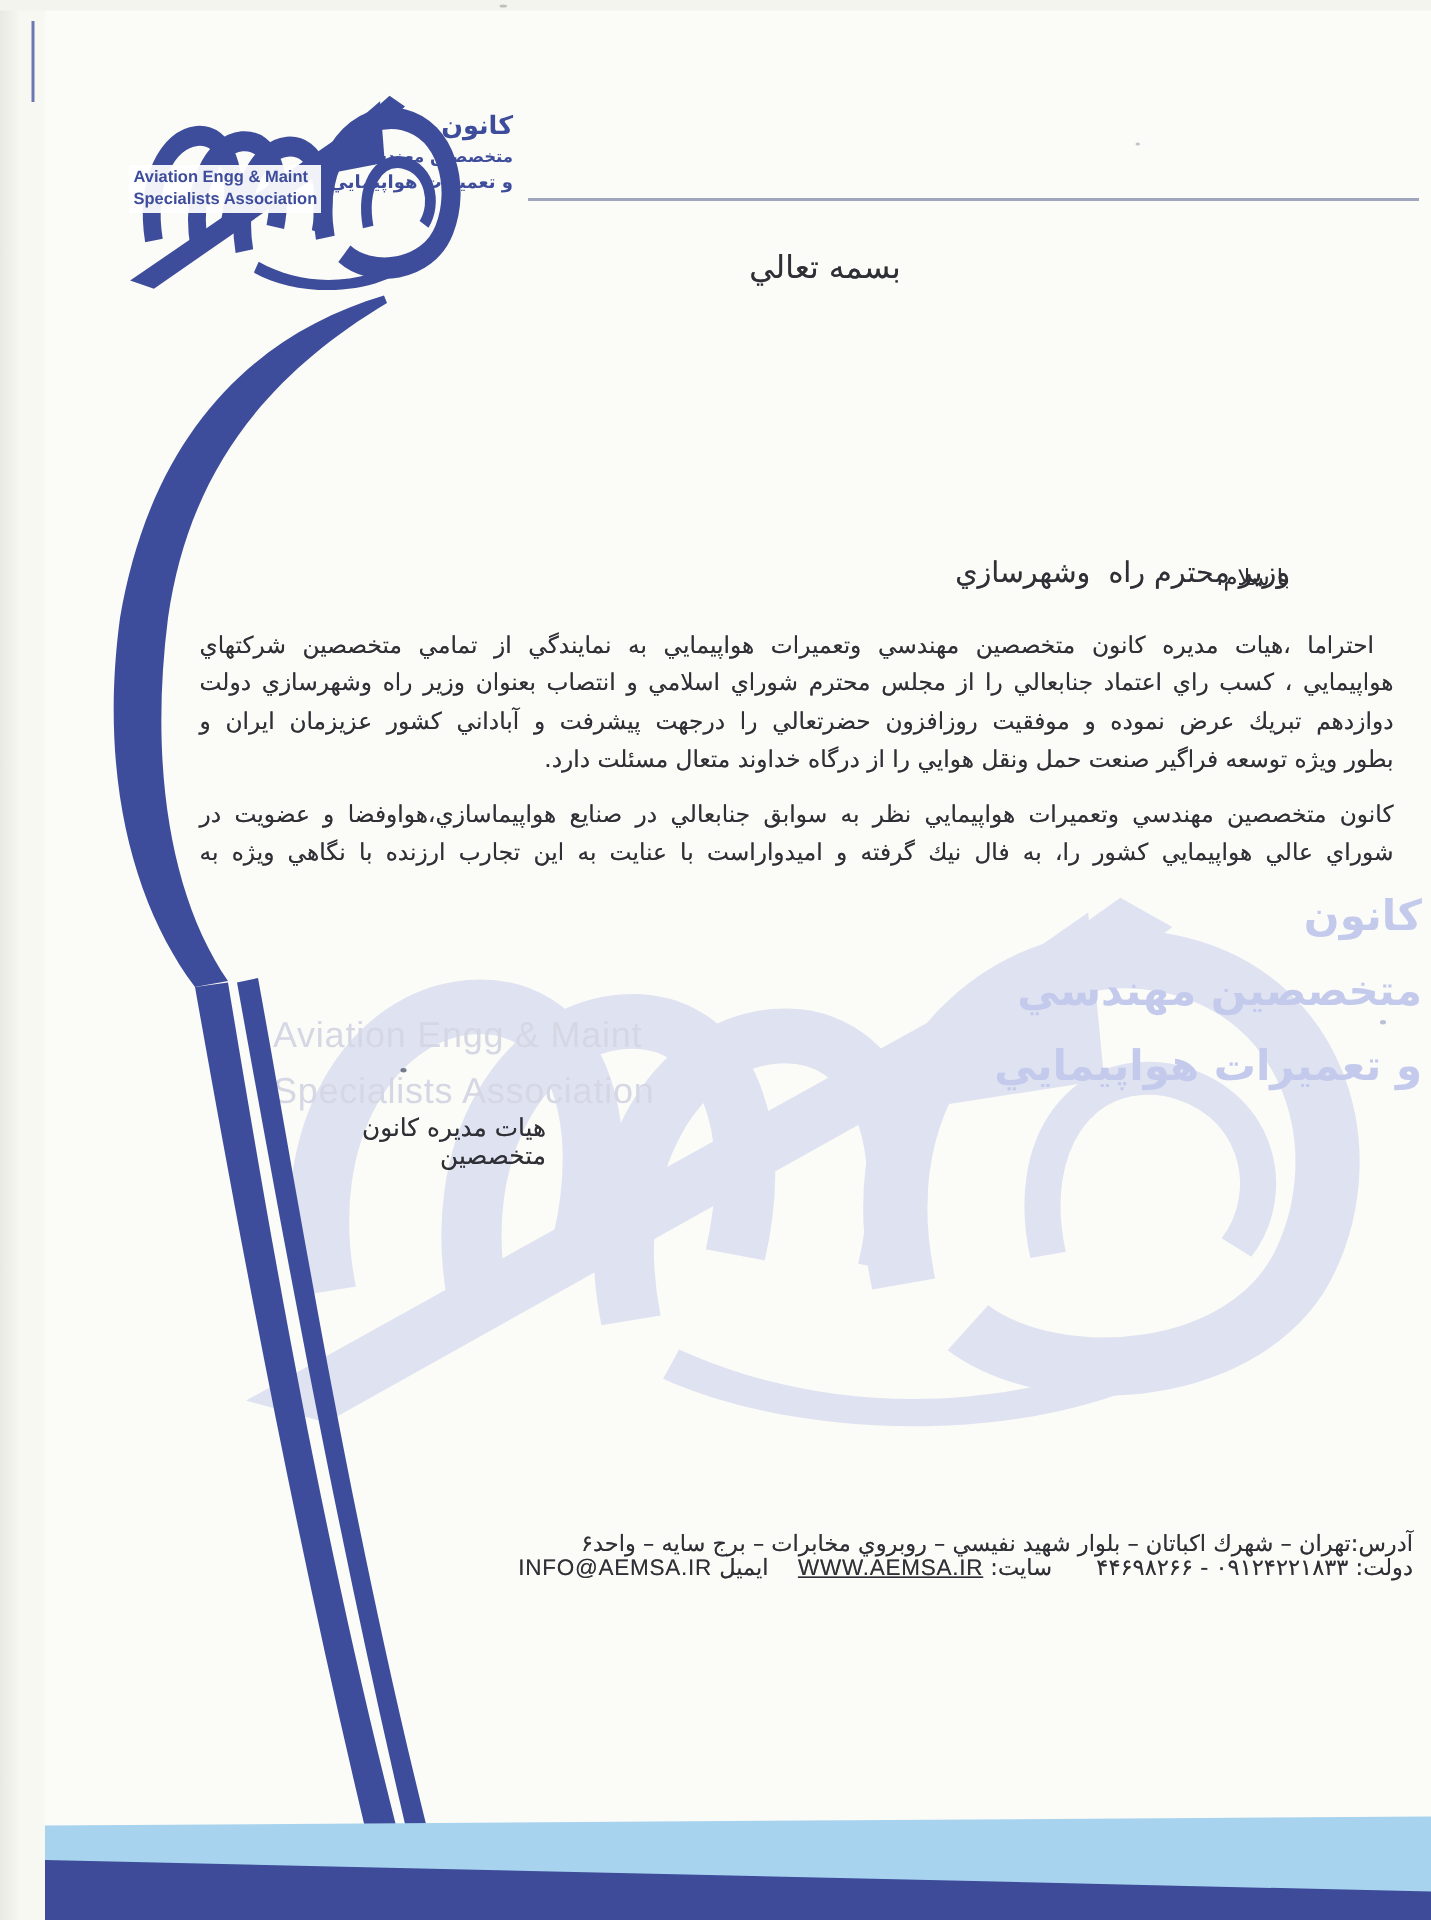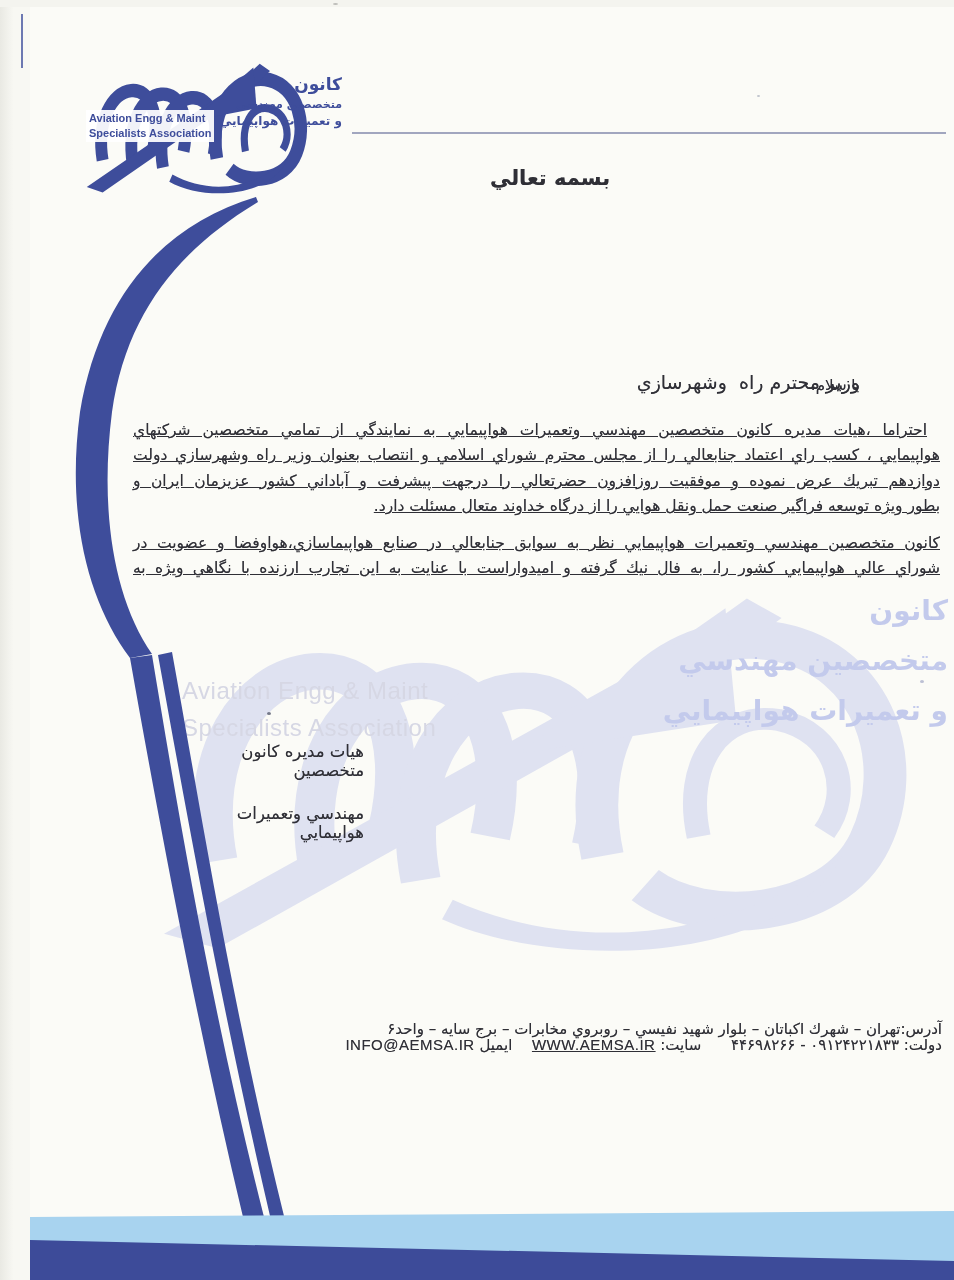--- a/index.html
+++ b/index.html
@@ -31,24 +31,24 @@
   .hd-mark{left:8px;top:6px;width:238px;height:150px;color:#3e4d9b;}
   .hd-en{left:12px;top:70px;font-family:"Liberation Sans",sans-serif;font-size:11px;line-height:15px;font-weight:bold;color:#3e4d9b;background:rgba(255,255,255,.93);padding:1px 3px;white-space:nowrap;}
   .hd-fa{right:0;top:34px;direction:rtl;text-align:right;color:#3e4d9b;white-space:nowrap;}
   .hd-fa .l1{font-size:17px;font-weight:bold;line-height:20px;}
   .hd-fa .l2{font-size:11px;font-weight:bold;line-height:14px;margin-top:4px;}
   .hd-fa .l3{font-size:12px;font-weight:bold;line-height:15px;margin-top:2px;}
   .header-rule{left:352px;top:132px;width:594px;height:2px;background:#9096b5;opacity:.85;z-index:3;}
 
   
   .txt{z-index:4;color:#2f2f36;text-shadow:0 0 .4px rgba(45,45,55,.55);}
-  .bismillah{left:430px;top:166px;width:240px;text-align:center;font-size:21px;font-weight:bold;direction:rtl;}
+  .bismillah{left:430px;top:166px;width:240px;text-align:center;font-size:21px;font-weight:normal;direction:rtl;}
   .recipient{right:94px;top:290px;direction:rtl;text-align:right;font-size:19px;line-height:37px;white-space:pre;}
   .salutation{right:94px;top:376px;direction:rtl;font-size:15px;}
-  .para{left:133px;right:14px;direction:rtl;font-size:15.5px;text-decoration:underline;}
+  .para{left:133px;right:25px;direction:rtl;font-size:15.5px;}
   .para1{top:418px;}
   .para2{top:531px;}
   .bline{line-height:25.4px;}
   .jline{text-align:justify;text-align-last:justify;}
   .rline{text-align:right;}
   .indent{padding-right:13px;}
   .signature{left:188px;top:742px;width:176px;direction:rtl;text-align:right;font-size:16.5px;}
   .signature .s2{margin-top:24px;}
   .footer-address{right:12px;top:992px;direction:rtl;font-size:15px;white-space:nowrap;margin-top:28px;}
   .footer-contact{right:12px;top:1036px;direction:rtl;font-size:15px;white-space:nowrap;}
@@ -130,21 +130,20 @@
     <div class="bline rline">بطور ويژه توسعه فراگير صنعت حمل ونقل هوايي را از درگاه خداوند متعال مسئلت دارد.</div>
   </div>
 
   <div class="abs txt para para2">
     <div class="bline jline">كانون متخصصين مهندسي وتعميرات هواپيمايي نظر به سوابق جنابعالي در صنايع هواپيماسازي،هواوفضا و عضويت در</div>
     <div class="bline jline">شوراي عالي هواپيمايي كشور را، به فال نيك گرفته و اميدواراست با عنايت به اين تجارب ارزنده با نگاهي ويژه به</div>
   </div>
 
   <div class="abs txt signature">
     <div class="s1">هيات مديره كانون متخصصين</div>
-    <div class="s2">مهندسي وتعميرات هواپيمايي</div>
   </div>
 
   <div class="abs txt footer-address">آدرس:تهران – شهرك اكباتان – بلوار شهيد نفيسي – روبروي مخابرات – برج سايه – واحد۶</div>
 
   <div class="abs txt footer-contact">
     <span>دولت:</span>
     <span>۰۹۱۲۴۲۲۱۸۳۳ - ۴۴۶۹۸۲۶۶</span>
     <span class="gap-lg"></span>
     <span>سايت:</span>
     <span class="site-url">WWW.AEMSA.IR</span>

